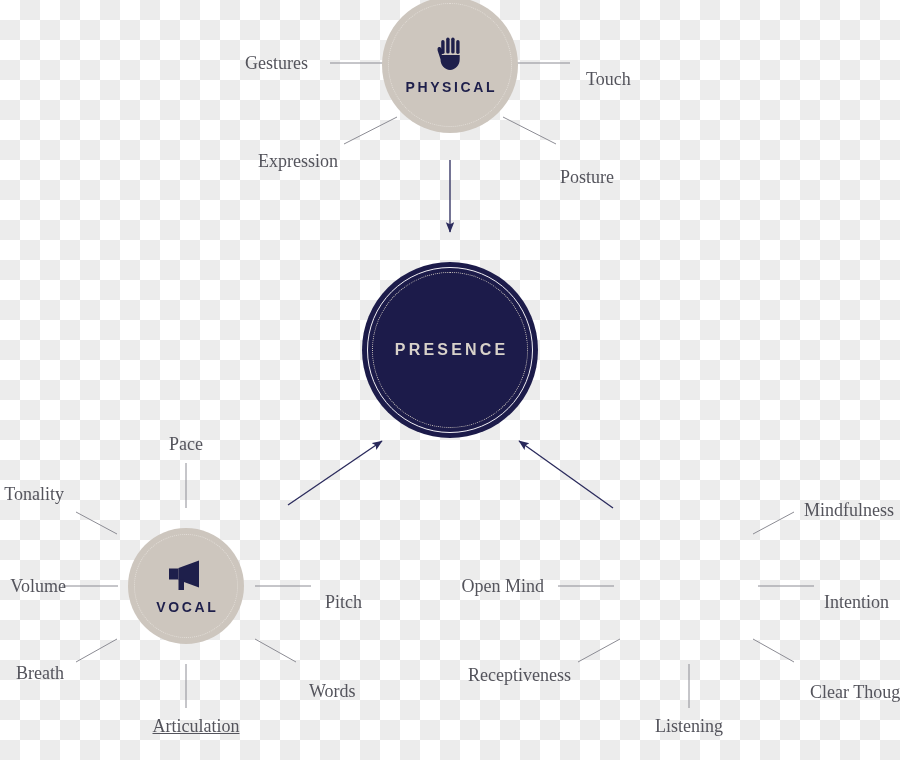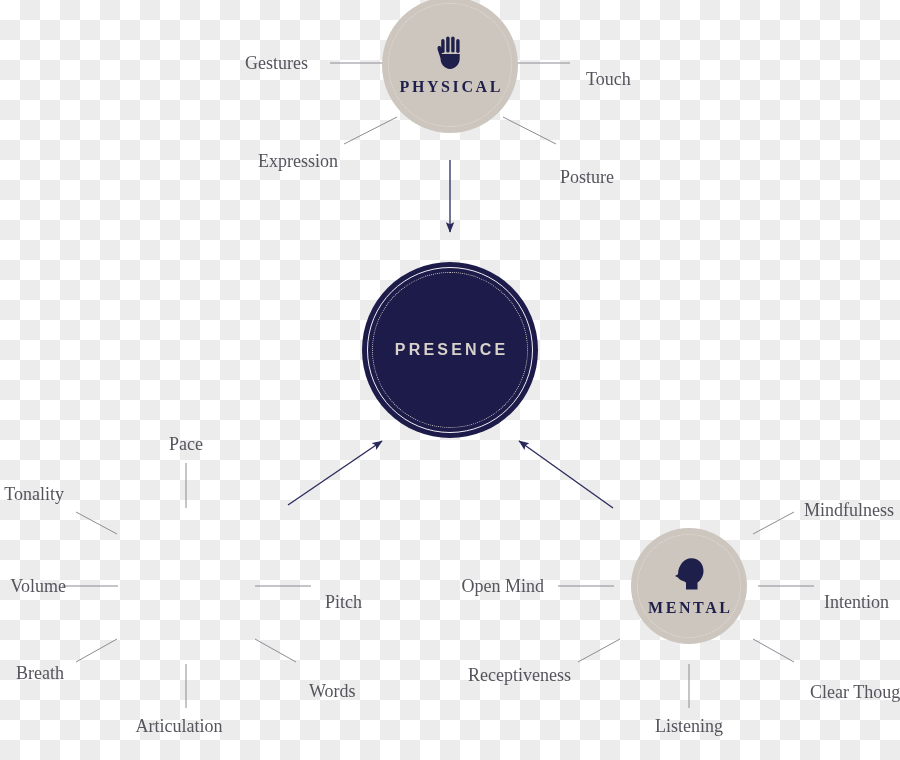--- a/index.html
+++ b/index.html
@@ -47,22 +47,22 @@
     left: 6px; top: 6px; right: 6px; bottom: 6px;
     border-radius: 50%;
     border: 1px dotted #e2ddd7;
     pointer-events: none;
   }
   .node-icon {
     display: block;
     margin-bottom: 5px;
   }
   .node-label {
-    font-family: Liberation Serif, serif;
-    font-size: 16px;
+    font-family: Liberation Sans, sans-serif;
+    font-size: 14px;
     font-weight: bold;
     letter-spacing: 2.6px;
     color: #1e1f4b;
     text-indent: 2.6px;
     line-height: 1;
   }
   
   #center-node {
     position: absolute;
     left: 362px;
@@ -160,51 +160,48 @@
           <rect x="16.2" y="0.6" width="3.4" height="16" rx="1.7"></rect>
           <rect x="21.2" y="3.0" width="3.4" height="14" rx="1.7"></rect>
           <path d="M2.6 13.4c0-1.6 1.2-2.6 2.5-2.2 1.0 .3 1.6 1.2 1.6 2.3v4.6h18v4.2c0 6.0-4.3 10.6-9.6 10.6-5.4 0-9.6-4.6-9.6-10.6z"></path>
           <path d="M6.4 17.6 L3.0 13.0 c-1.0-1.4-0.2-3.0 1.2-3.0 0.9 0 1.5 0.5 2.1 1.4 L9.0 15.4z"></path>
         </g>
       </svg>
     </span>
     <span class="node-label">PHYSICAL</span>
   </div>
 
-
-  <div class="node" style="left:631px; top:528px; width:116px; height:116px;">
+  <div class="node" style="left:128px; top:528px; width:116px; height:116px;">
     <span class="innerring"></span>
     <span class="node-icon">
-      <svg width="32" height="34" viewBox="0 0 32 34" xmlns="http://www.w3.org/2000/svg">
+      <svg width="38" height="32" viewBox="0 0 38 32" xmlns="http://www.w3.org/2000/svg">
         <g fill="#1e1f4b">
-          <path d="M18.5 1.2 C26 1.2 30.5 7.0 30.5 14.0 C30.5 19.5 27.5 23.5 24.5 25.5
-                   L24.5 32.5 L13.0 32.5 L13.0 26.0
-                   C13.0 25.0 12.0 24.6 10.6 24.2
-                   C8.0 23.4 6.2 22.0 5.0 20.4
-                   L2.0 19.0 L5.0 17.2
-                   C5.2 8.6 10.8 1.2 18.5 1.2 z"></path>
+          <path d="M2 9.5 h9.5 v11 h-9.5 z"></path>
+          <path d="M11.5 9.0 L32 1.5 v27 L11.5 21.0 z"></path>
+          <rect x="11.5" y="20.5" width="5.5" height="10.5"></rect>
         </g>
       </svg>
     </span>
-    <span class="node-label">MENTAL</span>
+    <span class="node-label">VOCAL</span>
   </div>
+
 
   <div id="center-node">
     <span class="ring-outer"></span>
     <span class="ring-inner"></span>
     <span id="center-label">PRESENCE</span>
   </div>
 
   <div id="labels">
       <div class="lbl r" style="left: 308px; top: 63px;">Gestures</div>
       <div class="lbl l" style="left: 586px; top: 63px;">Touch</div>
       <div class="lbl r" style="left: 338px; top: 161px;">Expression</div>
       <div class="lbl l" style="left: 560px; top: 161px;">Posture</div>
       <div class="lbl c" style="left: 186px; top: 444px;">Pace</div>
-      <div class="lbl c" style="left: 179px; top: 726px;">Articulation</div>
+      <div class="lbl c" style="left: 196px; top: 726px; text-decoration: underline;">Articulation</div>
       <div class="lbl r" style="left: 64px; top: 494px;">Tonality</div>
       <div class="lbl r" style="left: 47px; top: 586px; margin-left: 19px;">Volume</div>
       <div class="lbl r" style="left: 64px; top: 673px;">Breath</div>
       <div class="lbl l" style="left: 325px; top: 586px; text-align: center;">Pitch</div>
       <div class="lbl l" style="left: 309px; top: 675px; text-align: right;">Words</div>
       <div class="lbl c" style="left: 689px; top: 726px;">Listening</div>
       <div class="lbl l" style="left: 804px; top: 494px;">Mindfulness</div>
       <div class="lbl l" style="left: 824px; top: 586px;">Intention</div>
       <div class="lbl l" style="left: 810px; top: 676px;">Clear Thoughts</div>
       <div class="lbl r" style="left: 544px; top: 586px;">Open Mind</div>

